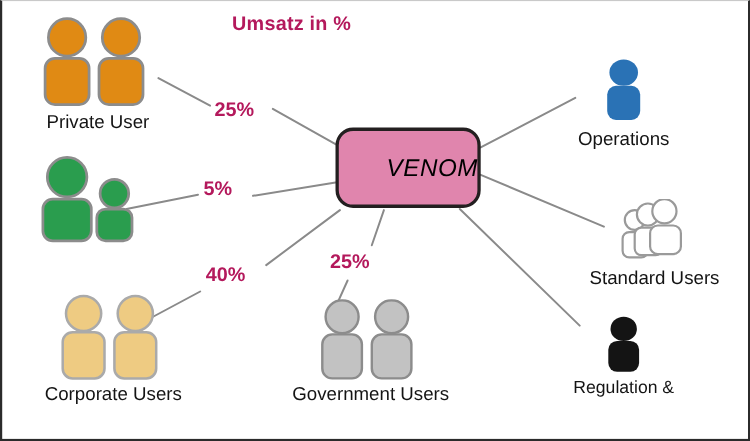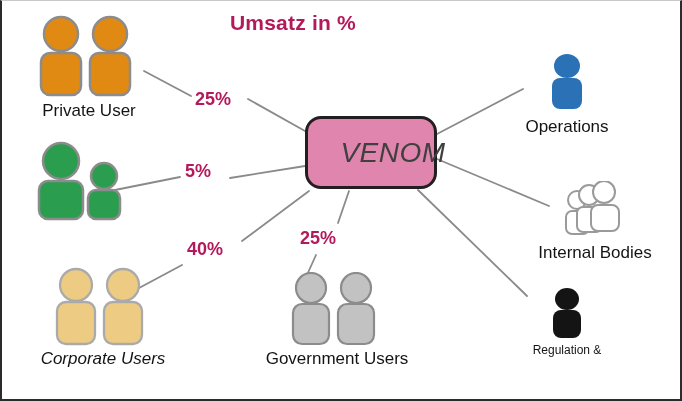--- a/index.html
+++ b/index.html
@@ -23,23 +23,23 @@
   .layer-lines {
     position: absolute;
     left: 0; top: 0;
     width: 682px; height: 401px;
     pointer-events: none;
   }
 
   
   .title {
     position: absolute;
-    left: 228px;
+    left: 209px;
     top: 10px;
-    font-size: 21px;
+    font-size: 18px;
     font-weight: bold;
     color: #b4195c;
     letter-spacing: 0.2px;
     white-space: nowrap;
   }
 
   
   .venom-box {
     position: absolute;
     left: 303px;
@@ -48,23 +48,23 @@
     height: 73px;
     background: #e085ad;
     border: 3px solid #231f20;
     border-radius: 16px;
     box-sizing: border-box;
     display: flex;
     align-items: center;
     justify-content: center;
   }
   .venom-label {
-    font-size: 28px;
+    font-size: 22px;
     font-style: italic;
-    color: #404040;
+    color: #000000;
     letter-spacing: 0.5px;
     margin-left: 44px;
   }
 
   
   .pct {
     position: absolute;
     font-size: 18px;
     font-weight: bold;
     color: #b4195c;
@@ -89,33 +89,33 @@
   .node-label.two-line { white-space: normal; }
   .icon-wrap {
     display: flex;
     align-items: flex-end;
     justify-content: center;
   }
 
   
   .n-private   { left: 12px;  top: 14px;  width: 150px; }
   .n-ngo       { left: 8px;   top: 140px; width: 150px; }
-  .n-corporate { left: 6px;   top: 266px; width: 190px; font-style: italic; }
+  .n-corporate { left: 6px;   top: 266px; width: 190px; }
   .n-gov       { left: 235px; top: 271px; width: 200px; }
   .n-ops       { left: 495px; top: 52px;  width: 140px; }
   .n-internal  { left: 518px; top: 180px; width: 150px; }
   .n-reg       { left: 480px; top: 286px; width: 170px; }
 
   .n-private .node-label   { margin-top: 4px; }
   .n-ngo .node-label       { margin-top: 4px; }
   .n-corporate .node-label { margin-top: 2px; }
   .n-gov .node-label       { margin-top: 3px; }
   .n-ops .node-label       { margin-top: 6px; }
   .n-internal .node-label  { margin-top: 6px; }
-  .n-reg .node-label       { margin-top: 5px; font-size: 12px; }
+  .n-reg .node-label       { margin-top: 5px; font-size: 16px; }
 </style>
 </head>
 <body>
 
 <div id="canvas">
 
   <svg class="layer-lines" viewBox="0 0 682 401" width="682" height="401">
     <g stroke="#8a8a8a" stroke-width="1.8" fill="none" stroke-linecap="round">
 
       <line x1="142" y1="70" x2="189" y2="95"></line>
@@ -222,21 +222,21 @@
         <g fill="#ffffff" stroke="#9a9a9a" stroke-width="2">
           <circle cx="17" cy="19" r="9"></circle>
           <rect x="6" y="30" width="23" height="23" rx="6"></rect>
           <circle cx="29" cy="14" r="10"></circle>
           <rect x="17" y="26" width="25" height="25" rx="6"></rect>
           <circle cx="44" cy="11" r="11"></circle>
           <rect x="31" y="24" width="28" height="26" rx="7"></rect>
         </g>
       </svg>
     </div>
-    <div class="node-label">Internal Bodies</div>
+    <div class="node-label">Standard Users</div>
   </div>
 
   <div class="node n-reg">
     <div class="icon-wrap">
       <svg width="48" height="52" viewBox="0 0 48 52">
         <g fill="#141414">
           <ellipse cx="24" cy="12" rx="12" ry="11"></ellipse>
           <rect x="10" y="23" width="28" height="28" rx="8"></rect>
         </g>
       </svg>

